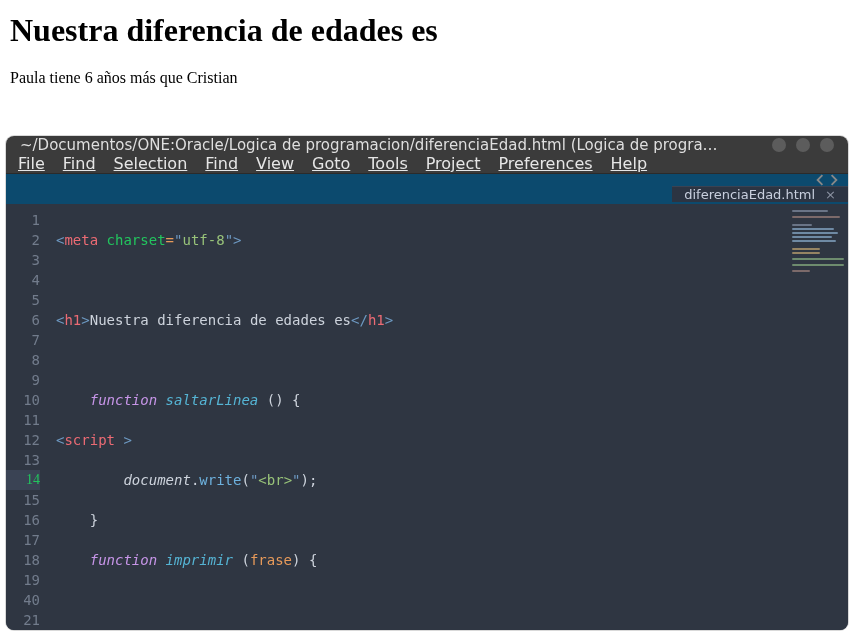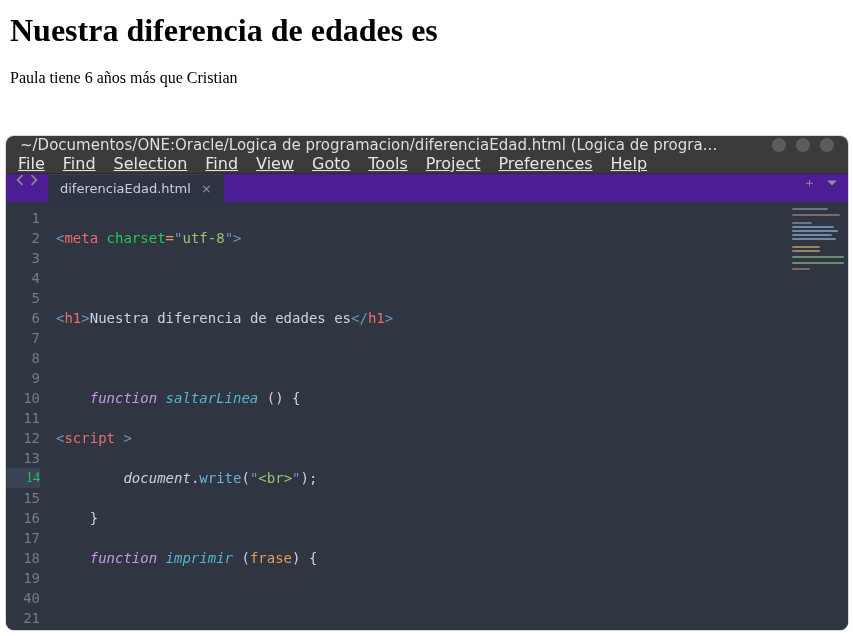--- a/index.html
+++ b/index.html
@@ -65,25 +65,26 @@
     gap: 18px;
     padding: 0 12px;
     font-size: 16px;
     border-bottom: 1px solid #2b2b2b;
     text-decoration: underline;
   }
   .menubar span { cursor: default; }
 
   .tabbar {
     height: 30px;
-    background: #4c1d95;
-    display: flex;
-    align-items: flex-start;
+    background: #0c4a6e;
+    display: flex;
+    align-items: flex-end;
     color: #aeb5c4;
     font-size: 13px;
+    flex-direction: column;
   }
   .nav-arrows {
     display:flex; align-items:center; padding: 0 8px; gap:2px;
     color:#888;
   }
   .nav-arrows svg { width:12px; height:12px; }
   .tab {
     background: #2c3442;
     height: 28px;
     display: flex;

